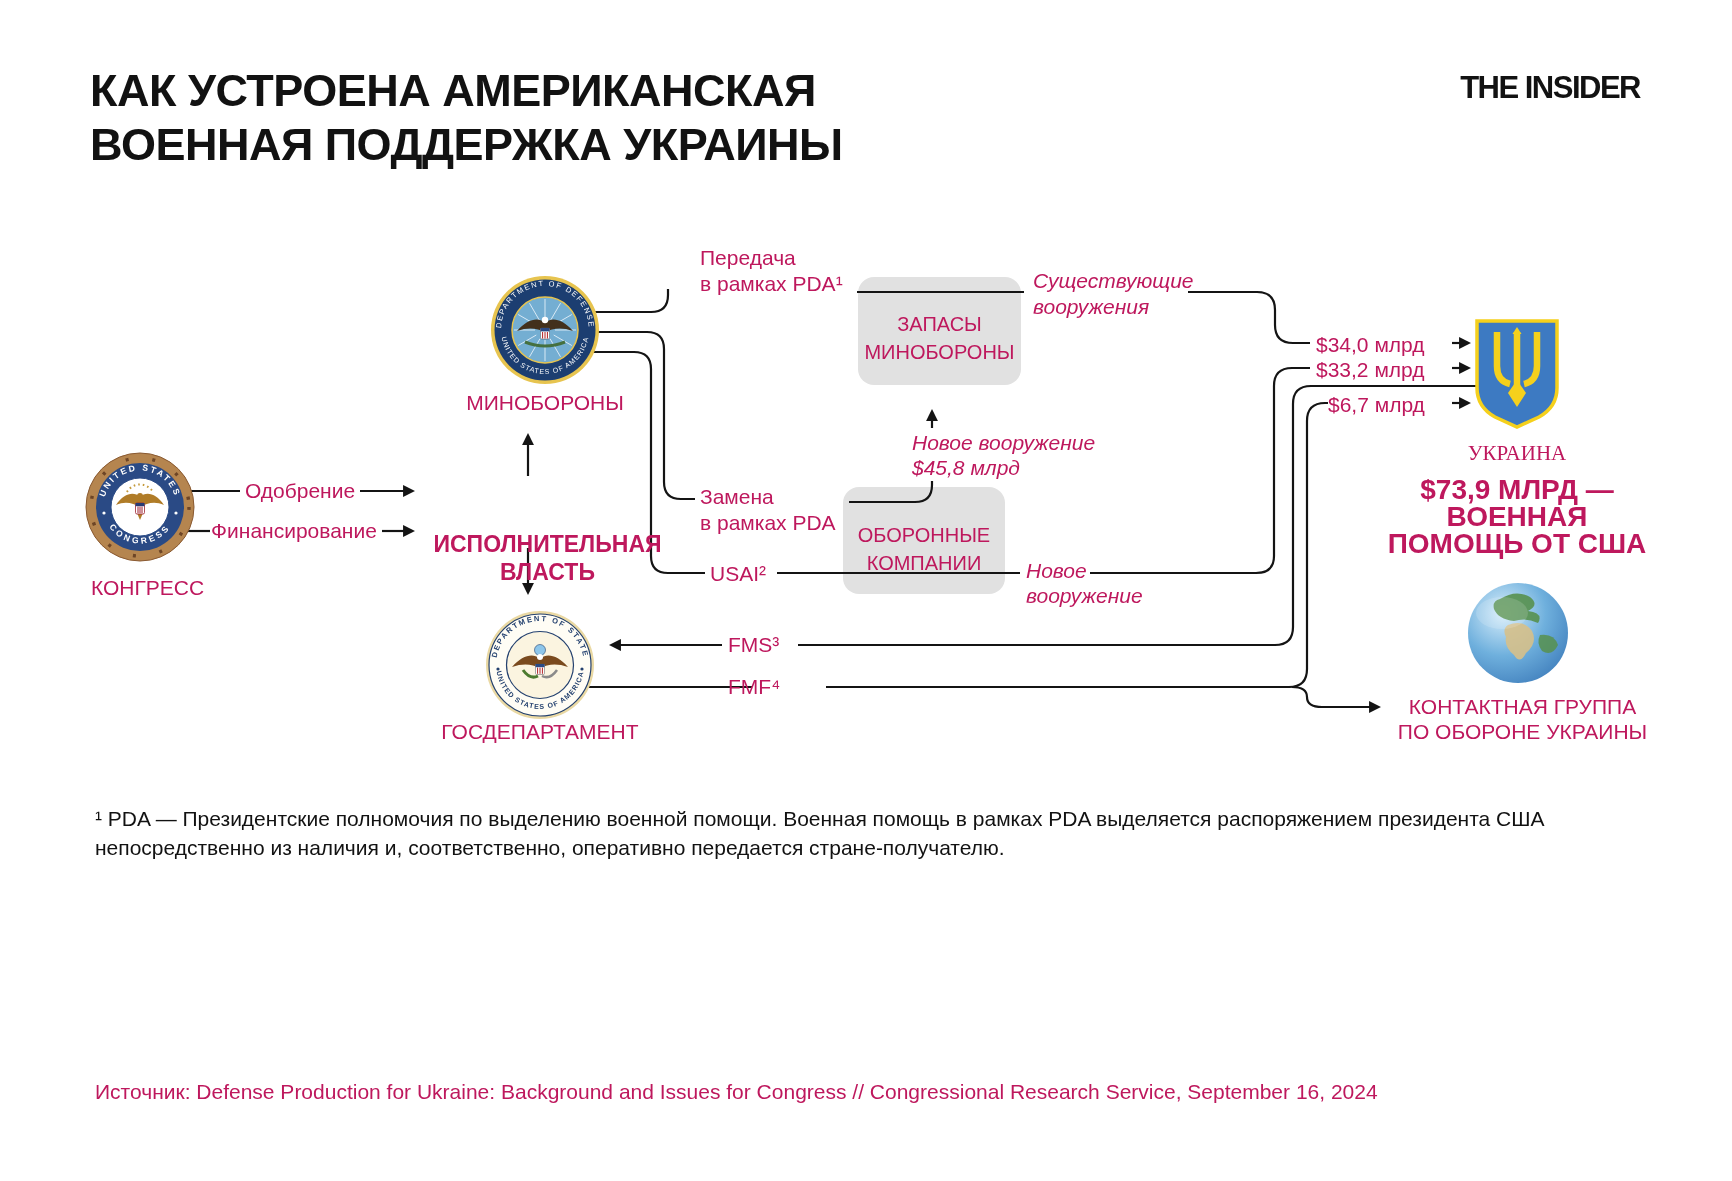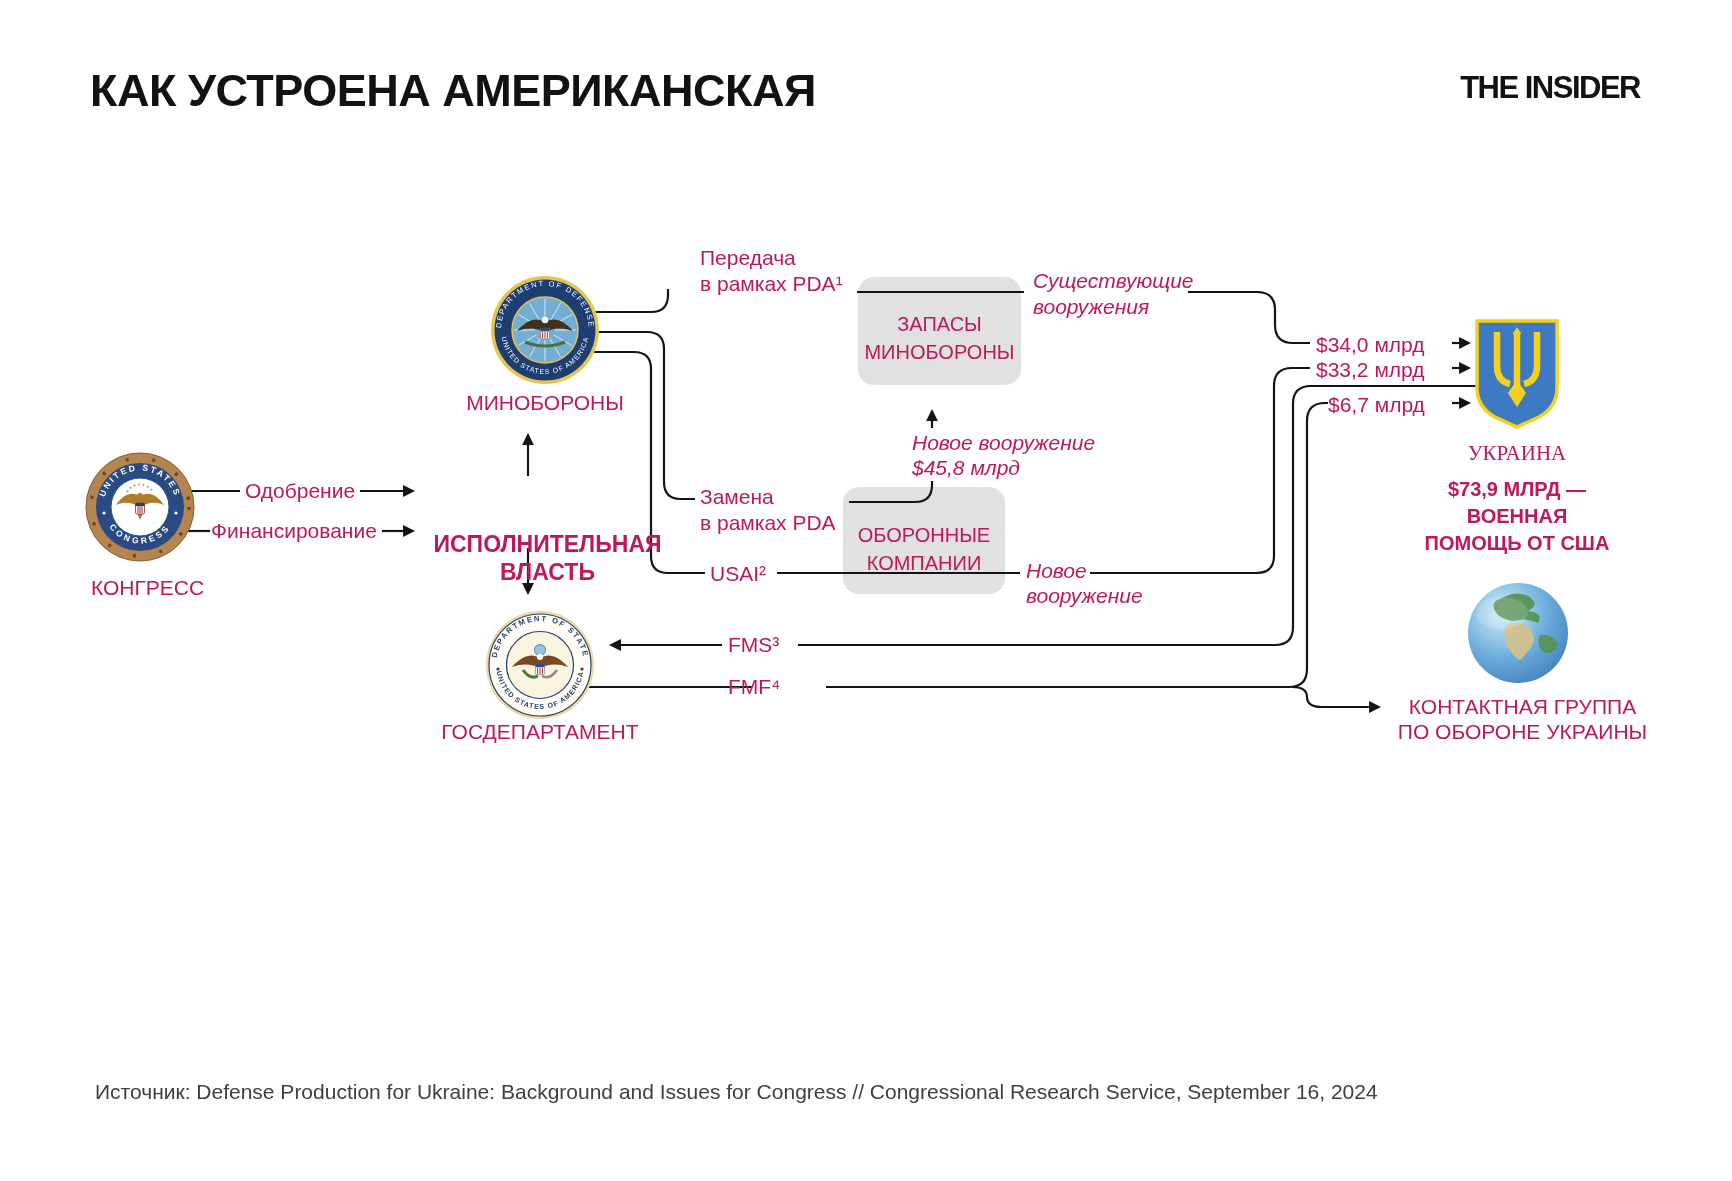--- a/index.html
+++ b/index.html
@@ -8,31 +8,32 @@
   .title{position:absolute;left:90px;top:64px;font-size:45px;line-height:54px;
          font-weight:700;letter-spacing:-.5px;}
   .brand{position:absolute;right:92px;top:70px;font-size:31px;font-weight:700;
          letter-spacing:-1.5px;}
   svg.diagram{position:absolute;left:0;top:0;}
   .lbl{position:absolute;font-size:21px;line-height:26px;white-space:nowrap;color:#be185d;}
   .ctr{text-align:center;}
   .it{font-style:italic;}
   .b{font-weight:700;}
   .exec{font-size:23px;line-height:28px;}
-  .total{font-size:20px;line-height:27px;}
+  .total{font-size:28px;line-height:27px;}
   .boxtxt{font-size:20px;line-height:28px;margin-top:8px;}
   .foot{position:absolute;left:95px;top:804px;width:1478px;font-size:21px;line-height:29px;}
   .foot p{margin:0 0 16px 0;}
-  .src{position:absolute;left:95px;top:1080px;font-size:21px;color:#404040;}
+  .src{position:absolute;left:95px;top:1080px;font-size:21px;color:#be185d;}
 </style>
 </head>
 <body>
 
 <div class="title">
   <div>КАК УСТРОЕНА АМЕРИКАНСКАЯ</div>
+  <div>ВОЕННАЯ ПОДДЕРЖКА УКРАИНЫ</div>
 </div>
 <div class="brand">THE INSIDER</div>
 
 <svg class="diagram" width="1732" height="1181" viewBox="0 0 1732 1181" xmlns="http://www.w3.org/2000/svg">
   <defs>
     <marker id="ah" viewBox="0 0 10 10" refX="7.5" refY="5" markerWidth="5.4" markerHeight="5.4" orient="auto-start-reverse">
       <path d="M0,0L10,5L0,10Z" fill="#141414"></path>
     </marker>
     <radialGradient id="gg" cx="0.35" cy="0.3" r="0.95">
       <stop offset="0" stop-color="#d8eefb"></stop>
@@ -232,15 +233,16 @@
   <div>$73,9 МЛРД —</div>
   <div>ВОЕННАЯ</div>
   <div>ПОМОЩЬ ОТ США</div>
 </div>
 <div class="lbl ctr" style="left:1380px;top:694px;width:285px;line-height:25px;">
   <div>КОНТАКТНАЯ ГРУППА</div>
   <div>ПО ОБОРОНЕ УКРАИНЫ</div>
 </div>
 
 <div class="foot">
+  <p>¹ PDA — Президентские полномочия по выделению военной помощи. Военная помощь в рамках PDA выделяется распоряжением президента США непосредственно из наличия и, соответственно, оперативно передается стране-получателю.</p>
 </div>
 
 <div class="src">Источник: Defense Production for Ukraine: Background and Issues for Congress // Congressional Research Service, September 16, 2024</div>
 
 </body></html>

